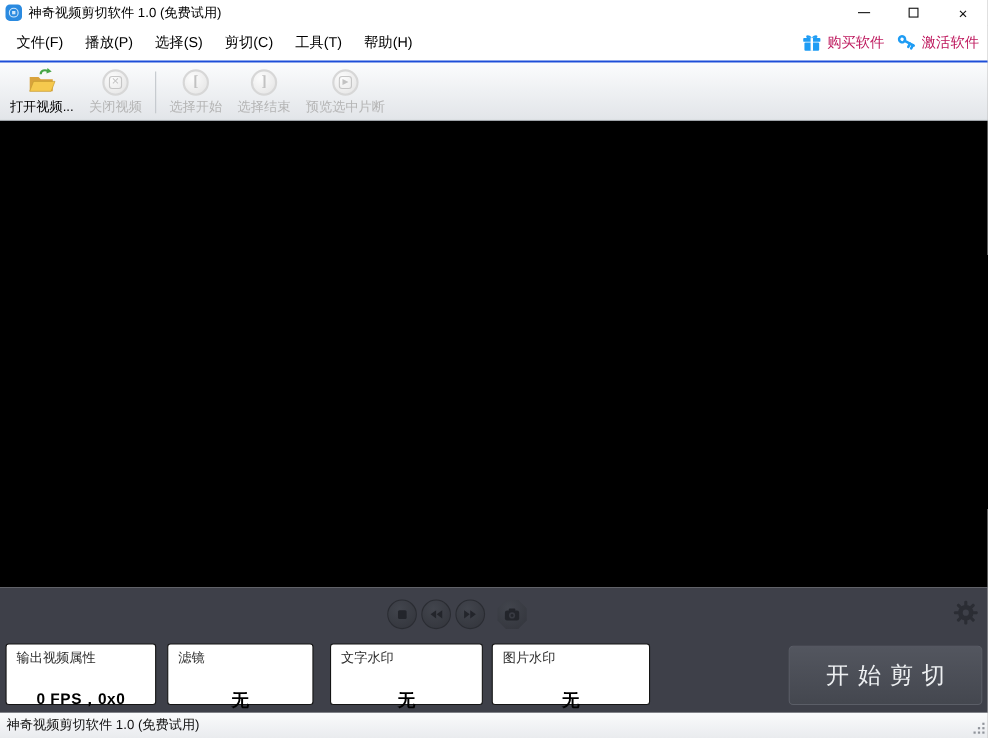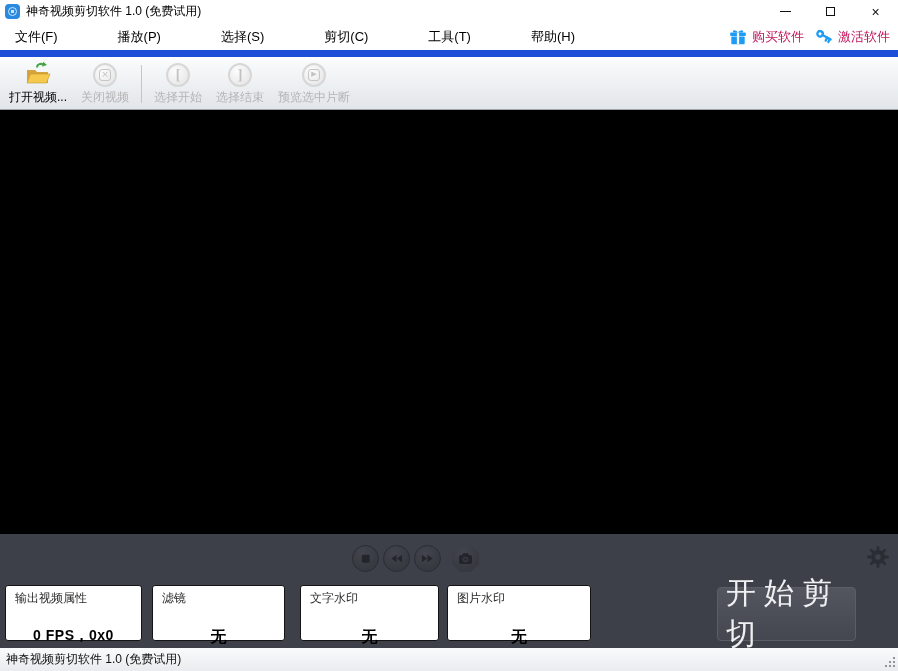--- a/index.html
+++ b/index.html
@@ -16,21 +16,21 @@
   .app-icon .cam{width:9px;height:9px;border-radius:50%;border:1.5px solid #cfe6fa;display:flex;align-items:center;justify-content:center;}
   .app-icon .cam i{display:block;width:3px;height:3px;background:#cfe6fa;}
   .title-text{font-size:12px;color:#000;}
   .win-controls{margin-left:auto;display:flex;height:100%;}
   .win-btn{width:45px;height:100%;display:flex;align-items:center;justify-content:center;cursor:default;}
   .min-line{width:11px;height:1px;background:#111;display:block;}
   .max-box{width:9px;height:9px;border:1px solid #111;display:block;}
   .close-x{font-size:14px;color:#111;line-height:1;}
   
   .menubar{height:34px;background:#ffffff;display:flex;align-items:center;padding-left:8px;
-    border-bottom:7px solid #1d4ed8;flex:0 0 auto;gap:40px;}
+    border-bottom:2px solid #1d4ed8;flex:0 0 auto;}
   .menu-item{font-size:13px;color:#000;padding:4px 7px;margin-right:6px;}
   .menu-right{margin-left:auto;display:flex;align-items:center;gap:10px;margin-right:8px;}
   .promo-btn{display:flex;align-items:center;gap:4px;font-size:13px;color:#be185d;}
   .promo-btn svg{display:block;}
   
   .toolbar{height:53px;background:linear-gradient(#fbfcfd,#e2e5e9);
     border-bottom:1px solid #9fa4a9;display:flex;align-items:stretch;padding:2px 0 0 2px;flex:0 0 auto;}
   .tbtn{display:flex;flex-direction:column;align-items:center;justify-content:flex-end;
     padding:2px 7px 3px 7px;min-width:56px;}
   .tbtn .ic{height:29px;display:flex;align-items:center;justify-content:center;margin-bottom:1px;}
@@ -59,23 +59,23 @@
   .gear-wrap{position:absolute;right:8px;top:11px;width:24px;height:24px;}
   .panel{position:absolute;top:51px;height:56px;background:#ffffff;border:1px solid #141414;border-radius:3px;}
   .panel .p-label{font-family:"Liberation Serif","DejaVu Serif",serif;font-size:12px;color:#2b2b2b;padding:4px 0 0 9px;}
   .panel .p-value{text-align:center;font-weight:bold;font-size:16px;color:#000;margin-top:20px;
     font-family:"Liberation Serif","DejaVu Serif",serif;}
   .panel.p0 .p-value{font-family:"Liberation Sans","DejaVu Sans",sans-serif;font-size:14px;letter-spacing:0.5px;}
   .p0{left:5px;width:137px;}
   .p1{left:152px;width:133px;}
   .p2{left:300px;width:139px;}
   .p3{left:447px;width:144px;}
-  .start-btn{position:absolute;left:717px;top:53px;width:139px;height:54px;
+  .start-btn{position:absolute;left:717px;top:53px;width:176px;height:54px;
     background:linear-gradient(#53565f,#44474f);border:1px solid #5b5e67;border-radius:4px;
-    color:#eef0f2;font-family:"Liberation Serif","DejaVu Serif",serif;font-size:30px;letter-spacing:8px;
+    color:#eef0f2;font-family:"Liberation Serif","DejaVu Serif",serif;font-size:21px;letter-spacing:8px;
     display:flex;align-items:center;justify-content:center;padding-left:8px;}
   
   .statusbar{height:23px;background:linear-gradient(#fafbfc,#e9ebee);position:relative;
     display:flex;align-items:center;padding-left:6px;flex:0 0 auto;}
   .status-text{font-size:12px;color:#111;}
   .grip{position:absolute;right:3px;bottom:3px;width:11px;height:11px;}
   .grip i{position:absolute;width:2px;height:2px;background:#8f939a;}
   .grip i:nth-child(1){right:0;top:0;}
   .grip i:nth-child(2){right:0;top:4px;}
   .grip i:nth-child(3){right:4px;top:4px;}

